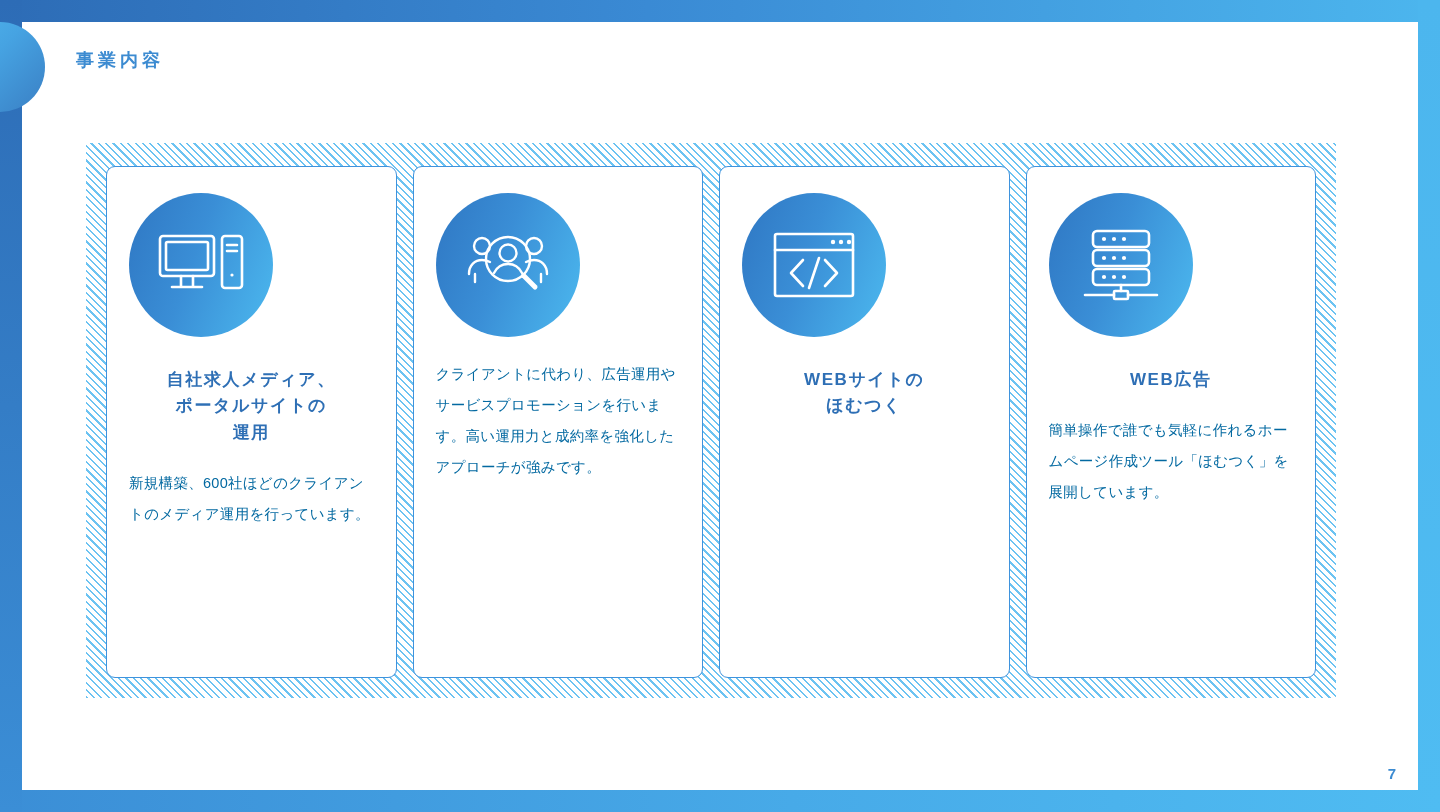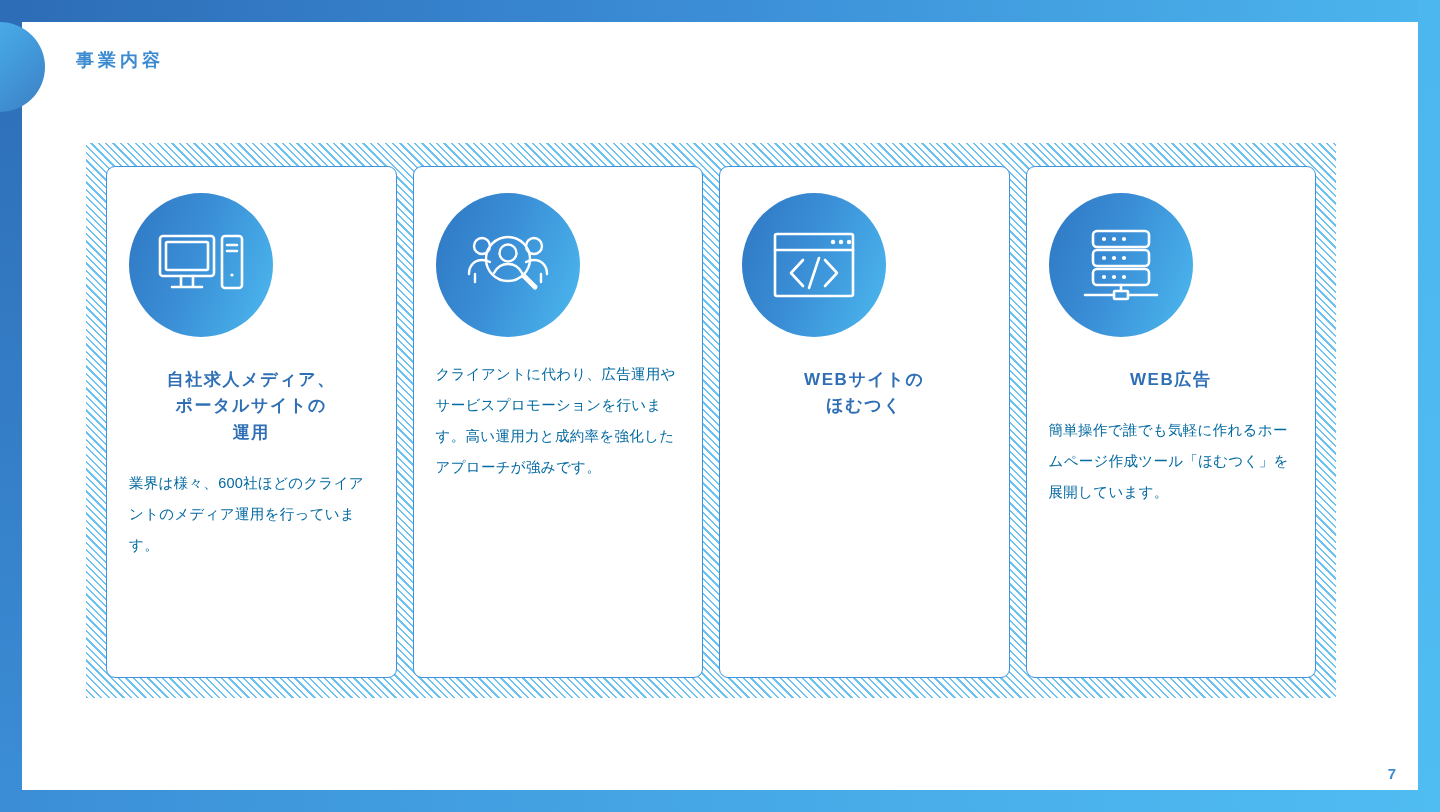--- a/index.html
+++ b/index.html
@@ -178,21 +178,21 @@
           <path d="M23 46 L23 56 M35 46 L35 56"></path>
           <path d="M14 57 L44 57"></path>
           <rect x="64" y="6" width="20" height="52" rx="3"></rect>
           <path d="M69 15 L79 15 M69 21 L79 21"></path>
           <circle cx="74" cy="45" r="1.6" fill="#ffffff" stroke="none"></circle>
         </svg>
       </div>
       <div class="card-title">自社求人メディア、
 ポータルサイトの
 運用</div>
-      <div class="card-body">業界は様々、600社ほどのクライアントのメディア運用を行っています。</div>
+      <div class="card-body">新規構築、600社ほどのクライアントのメディア運用を行っています。</div>
     </div>
 
     <div class="card">
       <div class="icon-circle">
         <svg width="86" height="72" viewBox="0 0 86 72" fill="none" stroke="#ffffff" stroke-width="2.4" stroke-linejoin="round" stroke-linecap="round">
 
           <circle cx="17" cy="17" r="8"></circle>
           <path d="M4 45 C4 36 10 31 17 31 C20 31 23 32 25 33"></path>
           <path d="M10 45 L10 53"></path>
 

